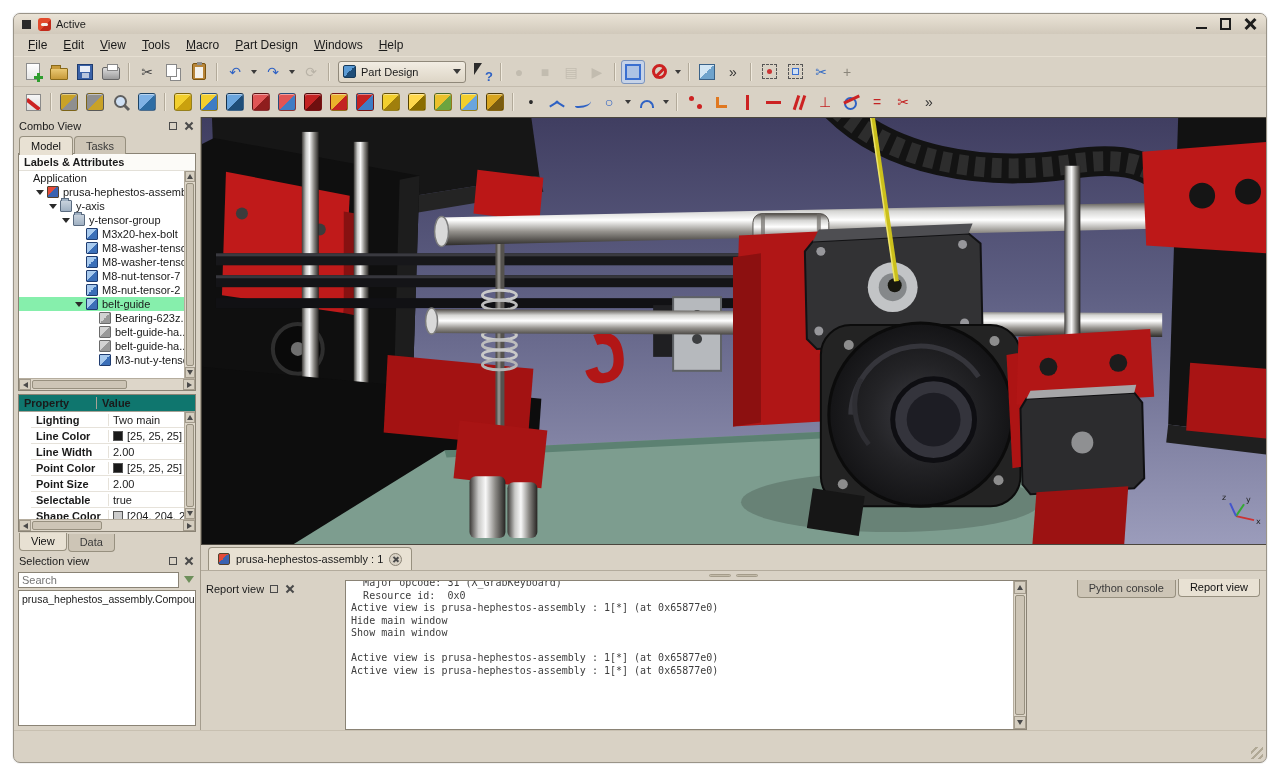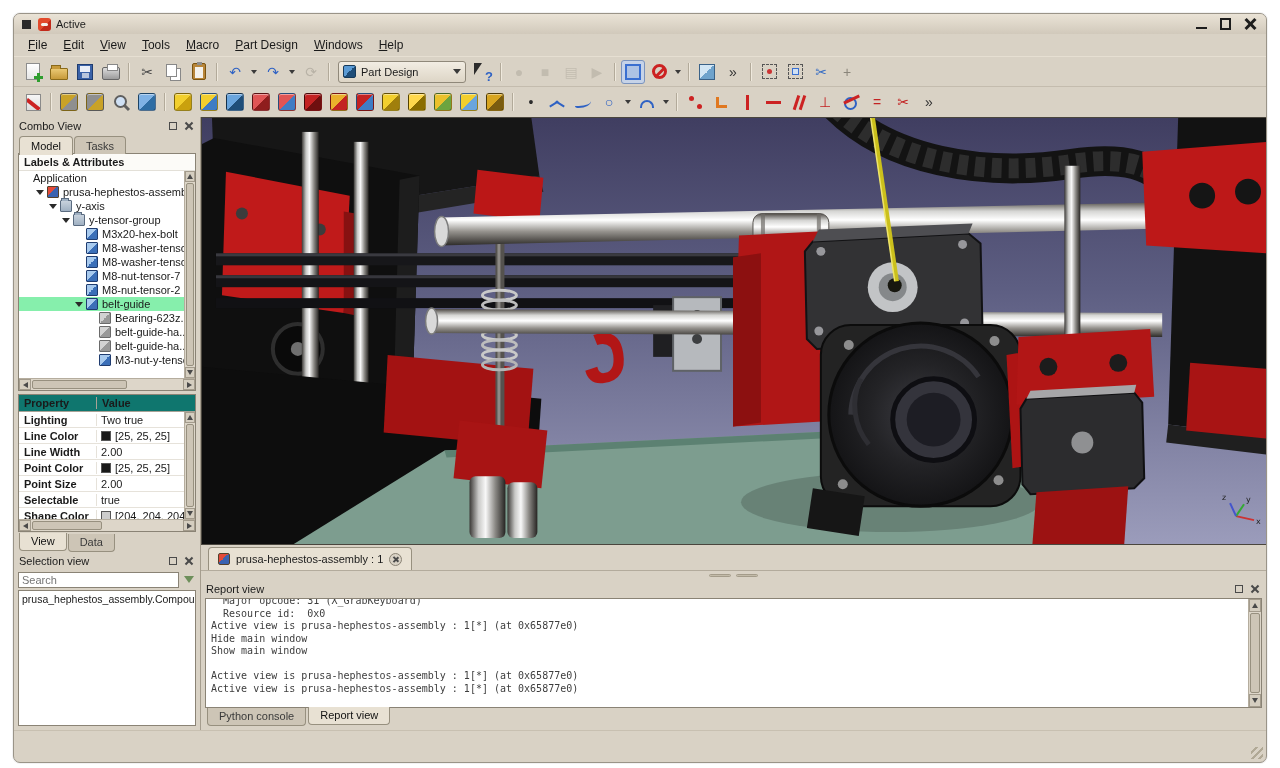--- a/index.html
+++ b/index.html
@@ -133,21 +133,21 @@
   .tri-u{width:0;height:0;border-left:3.5px solid transparent;border-right:3.5px solid transparent;border-bottom:5px solid #4a4a4a;}
   .tri-d{width:0;height:0;border-left:3.5px solid transparent;border-right:3.5px solid transparent;border-top:5px solid #4a4a4a;}
   .hs-thumb{margin:1px;background:#cdc5b6;border:1px solid #97907f;border-radius:2px;}
   .vs-thumb{margin:1px;background:#cdc5b6;border:1px solid #97907f;border-radius:2px;flex:1;}
   
   .props{height:138px;flex:none;margin-top:3px;}
   .props-hdr{flex:none;display:flex;background:#0f766e;border-bottom:1px solid #a8a296;font-weight:bold;height:17px;align-items:center;}
   .pc1{width:78px;padding:0 5px;border-right:1px solid #a8a296;flex:none;}
   .pc2{flex:1;padding:0 5px;}
   .props-body{flex:1;position:relative;overflow:hidden;}
-  .prop-rows{position:absolute;inset:0 11px 0 0;overflow:hidden;}
+  .prop-rows{position:absolute;inset:0 11px 0 0;overflow:hidden;padding-left:12px;}
   .prop-row{display:flex;height:16px;align-items:center;border-bottom:1px solid #e6e2da;font-size:11px;}
   .pname{width:78px;flex:none;padding:0 5px;border-right:1px solid #e6e2da;font-weight:bold;white-space:nowrap;overflow:hidden;}
   .pvalue{flex:1;padding:0 4px;display:flex;align-items:center;white-space:nowrap;overflow:hidden;}
   .swatch{width:10px;height:10px;border:1px solid #555;margin-right:4px;flex:none;}
   
   .search-row{flex:none;display:flex;align-items:center;padding:2px 4px;gap:3px;}
   .search{flex:1;height:16px;border:1px solid #8a8375;background:#fff;font-size:11px;padding:0 3px;font-family:"Liberation Sans",sans-serif;}
   .filter-btn{width:14px;height:14px;flex:none;position:relative;}
   .filter-btn::after{content:"";position:absolute;left:2px;top:3px;width:0;height:0;border-left:5px solid transparent;border-right:5px solid transparent;border-top:7px solid #6d8f5a;}
   .sel-list{flex:1;margin:0 4px 4px;min-height:0;font-size:10.5px;}
@@ -158,21 +158,21 @@
   .mdi-bar{height:26px;flex:none;display:flex;align-items:flex-end;padding:3px 7px 0;background:#d9d2c5;border-bottom:1px solid #b3ab9c;}
   .mdi-tab{display:flex;align-items:center;gap:6px;background:#e8e1d3;border:1px solid #97907f;border-bottom:none;
            border-radius:4px 4px 0 0;padding:0 9px;font-size:11px;height:23px;}
   .mdi-icon{width:12px;height:12px;border-radius:2px;background:linear-gradient(135deg,#e24a3a 0 45%,#3a62b0 45%);border:1px solid #55402a;flex:none;}
   .mdi-close{width:13px;height:13px;border:1px solid #8a8375;border-radius:50%;background:#d9d2c5;position:relative;flex:none;}
   .mdi-close::before,.mdi-close::after{content:"";position:absolute;left:5px;top:2px;width:1.5px;height:7px;background:#4a4a4a;}
   .mdi-close::before{transform:rotate(45deg);} .mdi-close::after{transform:rotate(-45deg);}
   .splitter{height:9px;flex:none;display:flex;align-items:center;justify-content:center;gap:5px;}
   .splitter span{width:22px;height:3px;background:#c3bba9;border:1px solid #a49c8a;border-radius:2px;}
   
-  .report{flex:1;display:flex;flex-direction:column;min-height:0;}
+  .report{flex:1;display:flex;flex-direction:row;min-height:0;gap:40px;}
   .console-wrap{flex:1;margin:0 4px;background:#fff;border:1px solid #8a8375;position:relative;overflow:hidden;min-height:0;}
   .console{position:absolute;inset:0 13px 0 0;padding:0 5px;font-family:"DejaVu Sans Mono",monospace;
            font-size:10px;line-height:12.5px;color:#3d3d3d;white-space:pre;margin-top:-4px;}
   .console-line{min-height:12.5px;}
   .console-wrap .vscroll{width:13px;}
   .console-wrap .vscroll .sb{height:13px;}
   .bottom-tabs{height:22px;flex:none;display:flex;align-items:flex-start;padding:0 6px;gap:2px;}
   
   .statusbar{height:32px;flex:none;border-top:1px solid #c8c0b1;position:relative;}
   .sizegrip{position:absolute;right:3px;bottom:3px;width:12px;height:12px;
@@ -509,21 +509,21 @@
       <div class="boxed props">
         <div class="props-hdr">
           <span class="pc1">Property</span>
           <span class="pc2">Value</span>
         </div>
         <div class="props-body">
           <div class="prop-rows" id="prop-rows">
               <div class="prop-row">
                 <span class="pname">Lighting</span>
                 <span class="pvalue">
-                  <span>Two true</span>
+                  <span>Two main</span>
                 </span>
               </div>
               <div class="prop-row">
                 <span class="pname">Line Color</span>
                 <span class="pvalue">
                   <span class="swatch" style="background: rgb(25, 25, 25);"></span>
                   <span>[25, 25, 25]</span>
                 </span>
               </div>
               <div class="prop-row">

